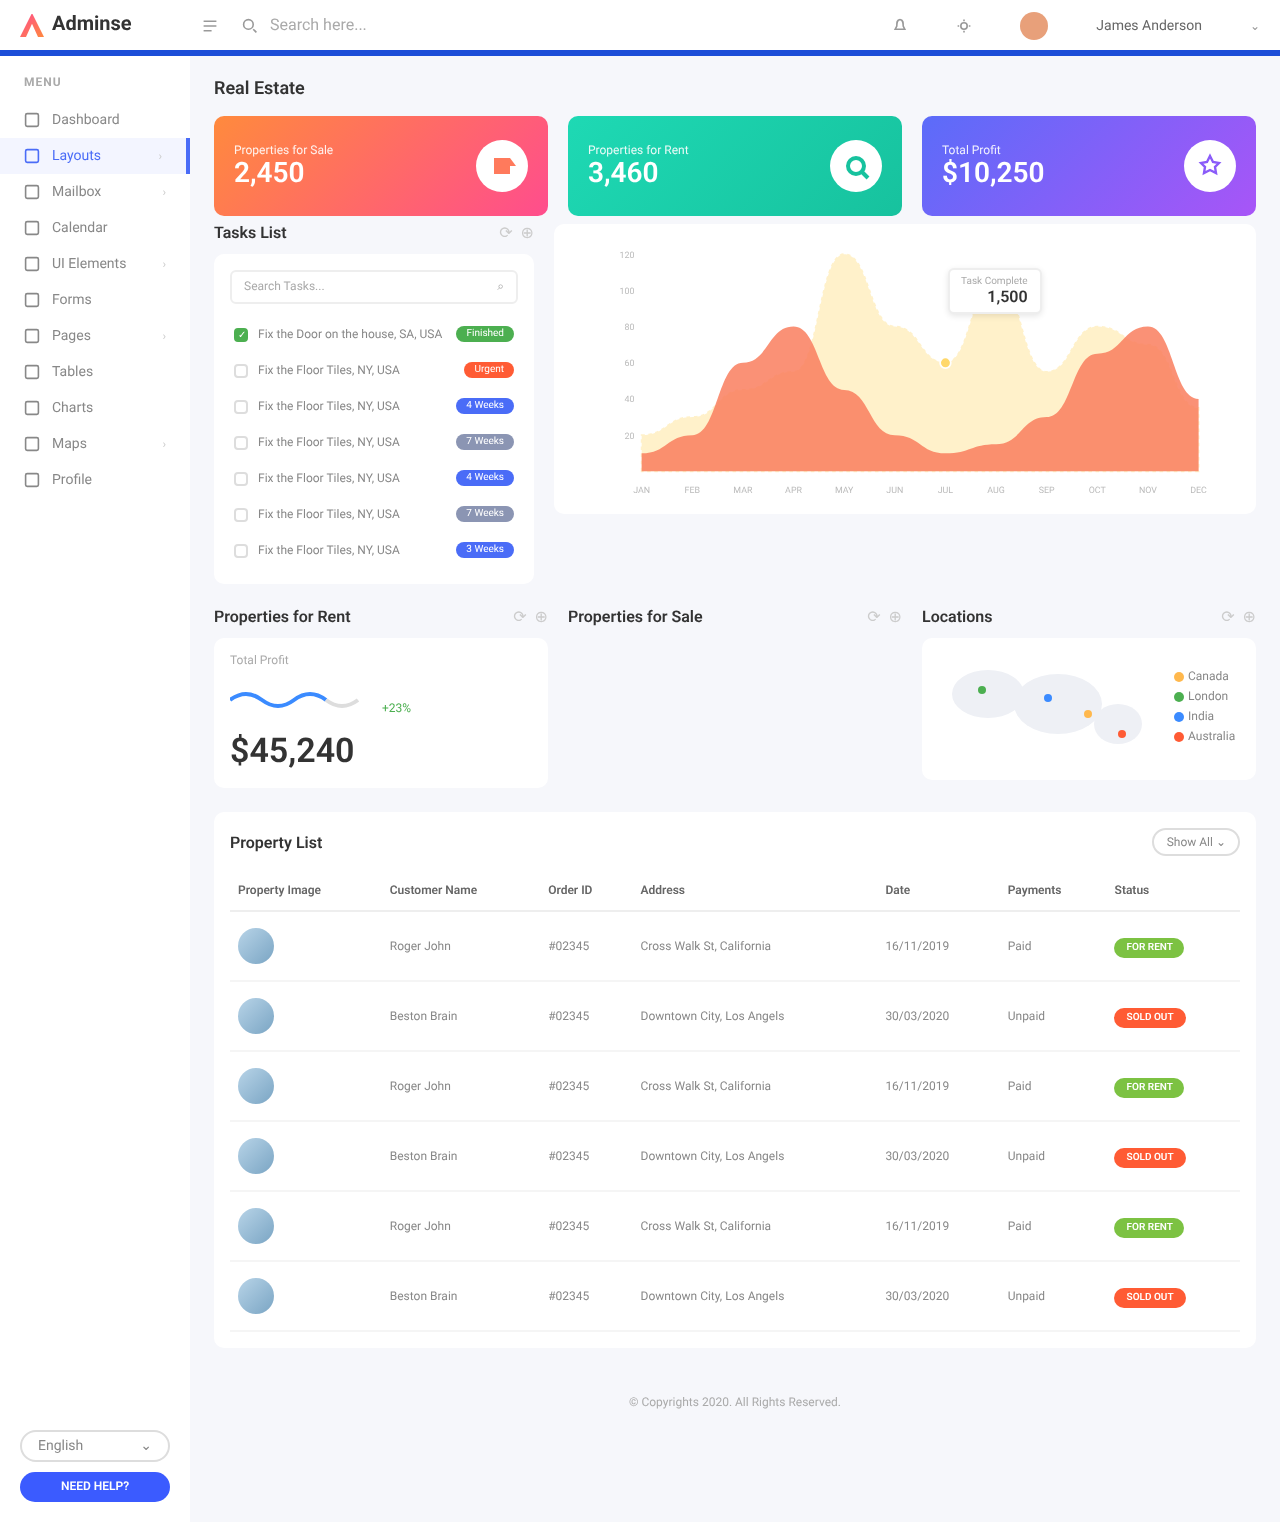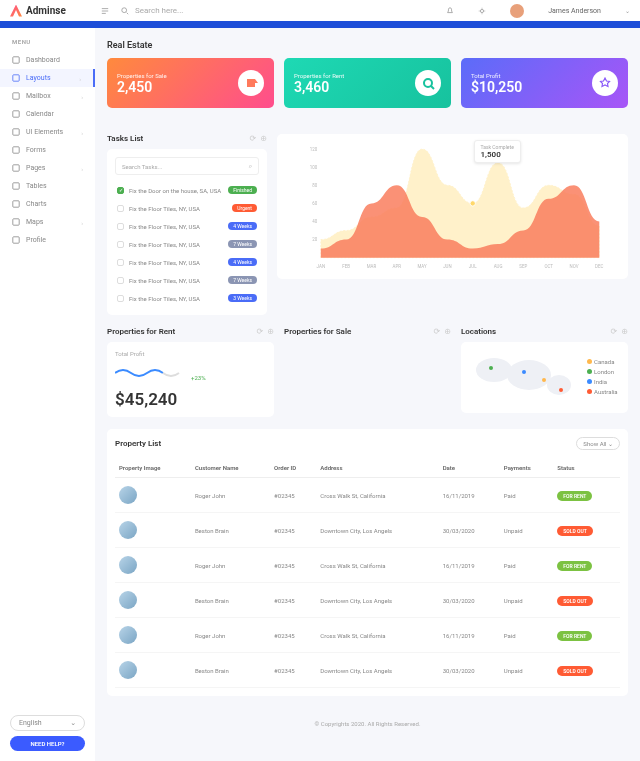--- a/index.html
+++ b/index.html
@@ -1,36 +1,36 @@
 <!DOCTYPE html>
 <html><head>
 <meta charset="utf-8">
 <style>
 *{margin:0;padding:0;box-sizing:border-box;font-family:-apple-system,BlinkMacSystemFont,"Segoe UI",Roboto,sans-serif}
 body{background:#f6f7fb;color:#333;font-size:8px}
-.top{height:28px;background:#fff;display:flex;align-items:center;padding:0 10px;border-bottom:7px solid #1d4ed8}
+.top{height:28px;background:#fff;display:flex;align-items:center;padding:0 10px;border-bottom:3px solid #1d4ed8}
 .logo{display:flex;align-items:center;font-weight:700;font-size:10px;width:85px}
 .logo-mark{width:12px;height:12px;background:linear-gradient(135deg,#ff4d8d,#ff8a3d);clip-path:polygon(50% 0,100% 100%,75% 100%,50% 45%,25% 100%,0 100%);margin-right:4px}
 .search{flex:1;display:flex;align-items:flex-end;color:#aaa}
 .search svg{margin:0 6px}
 .top-r{display:flex;align-items:center;gap:24px;color:#999}
 .avatar{width:14px;height:14px;border-radius:50%;background:#e8a07a}
 .wrap{display:flex}
 .side{width:95px;background:#fff;min-height:733px;padding:10px 0;position:relative}
 .side h6{font-size:6px;color:#aaa;padding:0 12px 6px;letter-spacing:.5px}
 .si{display:flex;align-items:center;padding:5px 12px;color:#888;font-size:7px;cursor:pointer;justify-content:space-between}
 .si.act{color:#4a6cf7;background:#f3f5ff;border-right:2px solid #4a6cf7}
 .si-l{display:flex;align-items:center;gap:6px}
 .ico{width:8px;height:8px;display:inline-flex}
 .chev{font-size:6px;color:#ccc}
 .lang{position:absolute;bottom:30px;left:10px;width:75px;padding:3px 8px;border:1px solid #ddd;border-radius:10px;font-size:7px;color:#888;display:flex;justify-content:space-between}
 .help{position:absolute;bottom:10px;left:10px;width:75px;padding:4px;background:#3b5bff;color:#fff;border-radius:10px;font-size:6px;text-align:center;font-weight:600}
 .main{flex:1;padding:12px}
 h2{font-size:9px;font-weight:600;margin-bottom:8px}
-.cards{display:flex;gap:10px;margin-bottom:26px}
+.cards{display:flex;gap:10px;margin-bottom:4px}
 .card{flex:1;border-radius:5px;padding:10px;color:#fff;display:flex;justify-content:space-between;align-items:center;height:50px;position:relative;overflow:hidden}
 .c1{background:linear-gradient(135deg,#ff8a3d,#ff4d8d)}
 .c2{background:linear-gradient(135deg,#1ed9b4,#17c29e)}
 .c3{background:linear-gradient(135deg,#5b6cf9,#a855f7)}
 .card-t{font-size:6px;opacity:.9}
 .card-v{font-size:14px;font-weight:600}
 .cicon{width:26px;height:26px;border-radius:50%;background:#fff;display:flex;align-items:center;justify-content:center}
 .sec-h{display:flex;justify-content:space-between;align-items:flex-end;margin-bottom:6px}
 .sec-h h3{font-size:8px;font-weight:600}
 .sec-ic{display:flex;gap:4px;color:#ccc}
@@ -44,21 +44,21 @@
 .chk.on{background:#4caf50;border-color:#4caf50;position:relative}
 .chk.on::after{content:"✓";color:#fff;font-size:5px;position:absolute;top:-1px;left:1px}
 .tl{display:flex;align-items:center;color:#888}
 .badge{padding:1px 5px;border-radius:7px;font-size:5px;color:#fff}
 .b-fin{background:#4caf50}.b-urg{background:#ff5b34}.b-4w{background:#4a6cf7}.b-7w{background:#8b95b3}.b-3w{background:#4a6cf7}
 .perf-h{display:flex;justify-content:space-between;align-items:center;margin-bottom:6px}
 .lgd{display:flex;gap:8px;font-size:6px;color:#888;align-items:center}
 .dot{width:5px;height:5px;border-radius:50%;display:inline-block;margin-right:2px}
 .pill{padding:2px 6px;border:1px solid #ddd;border-radius:8px;font-size:6px;color:#888}
 .chart{height:145px;position:relative}
-.tip{position:absolute;top:6px;left:56%;background:#fff;border:1px solid #eee;padding:3px 6px;border-radius:3px;text-align:left;box-shadow:0 1px 3px rgba(0,0,0,.1)}
+.tip{position:absolute;top:22px;left:56%;background:#fff;border:1px solid #eee;padding:3px 6px;border-radius:3px;text-align:right;box-shadow:0 1px 3px rgba(0,0,0,.1)}
 .tip-l{font-size:5px;color:#aaa}
 .tip-v{font-size:8px;font-weight:600}
 .row3{display:flex;gap:10px;margin-bottom:12px}
 .r3c{flex:1}
 .mini{font-size:6px;color:#aaa;margin-bottom:8px}
 .spark{height:16px;margin-bottom:8px}
 .bign{font-size:17px;font-weight:600}
 .pct{font-size:6px;color:#4caf50;margin-left:6px}
 .lgd2{font-size:6px;color:#888}
 .lg2r{display:flex;align-items:center;margin-bottom:3px}

